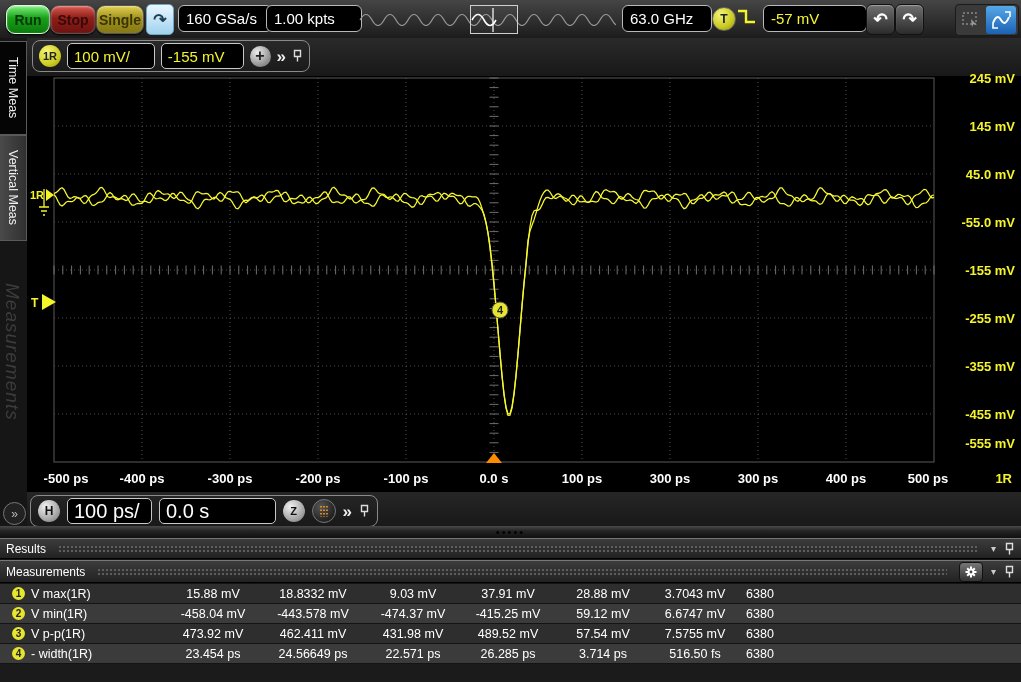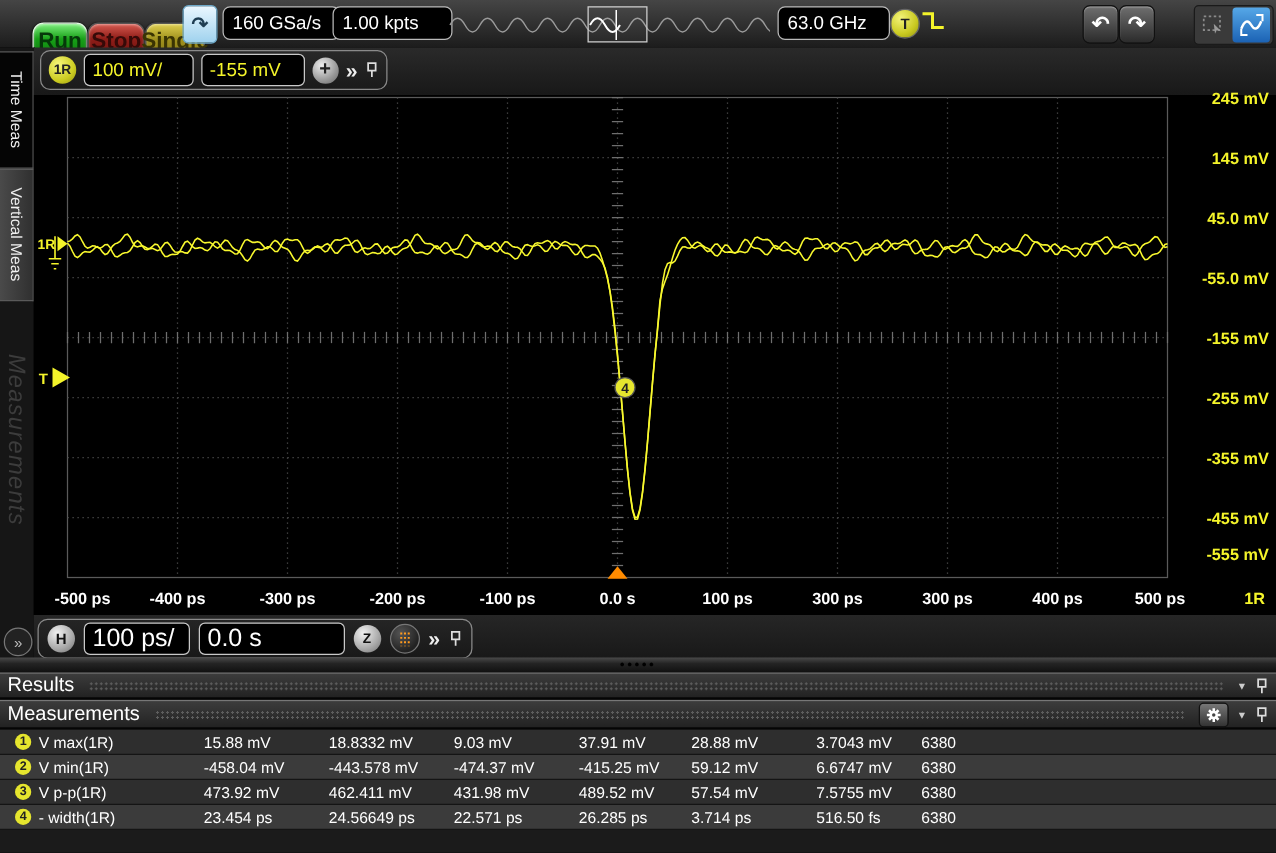--- a/index.html
+++ b/index.html
@@ -1,21 +1,21 @@
 <!DOCTYPE html>
 <html><head>
 <meta charset="utf-8">
 <style>
   html,body{margin:0;padding:0;background:#0d0d0d;}
   body{width:1021px;height:682px;overflow:hidden;font-family:"Liberation Sans",sans-serif;-webkit-font-smoothing:antialiased;position:relative;color:#fff;}
   #app{position:absolute;inset:0;background:#141414;}
 
   
   #topbar{position:absolute;left:0;top:0;width:1021px;height:38px;background:linear-gradient(#454545,#1c1c1c);border-bottom:1px solid #000;}
-  .btn3d{position:absolute;top:18px;height:27px;border-radius:9px;font-size:18px;font-weight:bold;display:flex;align-items:center;justify-content:center;box-shadow:inset 0 1px 2px rgba(255,255,255,.45),0 1px 2px #000;cursor:pointer;margin-left:20px;}
+  .btn3d{position:absolute;top:5px;height:27px;border-radius:9px;font-size:14px;font-weight:bold;display:flex;align-items:center;justify-content:center;box-shadow:inset 0 1px 2px rgba(255,255,255,.45),0 1px 2px #000;cursor:pointer;}
   #btn-run{left:6px;width:42px;background:linear-gradient(#7df07d,#18a018 45%,#0c7a0c);color:#06380a;border:1px solid #dff7df;}
   #btn-stop{left:50px;width:44px;background:linear-gradient(#d75a50,#8e1d18 45%,#6e1310);color:#360a08;border:1px solid #555;}
   #btn-single{left:96px;width:46px;background:linear-gradient(#e0d04f,#a1921f 45%,#857714);color:#3a3403;border:1px solid #555;}
   #btn-touch{left:146px;top:4px;width:26px;height:29px;border-radius:5px;background:linear-gradient(#eaf7ff,#9fd2ee);border:1px solid #6da8c8;color:#1e3d52;font-size:16px;font-weight:bold;display:flex;align-items:center;justify-content:center;position:absolute;cursor:pointer;}
   .field{position:absolute;top:5px;height:25px;background:#000;border:1px solid #b9b9b9;border-radius:6px;color:#fff;font-size:15px;display:flex;align-items:center;padding:0 7px;white-space:nowrap;}
   #fld-samplerate{left:178px;width:78px;}
   #fld-memdepth{left:266px;width:80px;}
   #fld-bandwidth{left:622px;width:74px;}
   #fld-triglevel{left:763px;width:88px;color:#f7f72e;}
   #squiggle{position:absolute;left:358px;top:4px;width:258px;height:30px;cursor:pointer;}
@@ -57,33 +57,33 @@
   #h-group{position:absolute;left:3px;top:3px;width:348px;height:32px;border:1px solid #8a8a8a;border-radius:8px;display:flex;align-items:center;gap:7px;padding:0 7px;box-sizing:border-box;}
   .graycirc{width:22px;height:22px;border-radius:50%;background:radial-gradient(circle at 35% 30%,#f2f2f2,#a8a8a8 60%,#6f6f6f);color:#111;font-size:12px;font-weight:bold;display:flex;align-items:center;justify-content:center;flex:none;cursor:pointer;}
   .wfield{height:24px;background:#000;border:1px solid #c9c9c9;border-radius:5px;color:#fff;font-size:20px;display:flex;align-items:center;padding:0 6px;cursor:text;}
   .darkcirc{width:22px;height:22px;border-radius:50%;background:radial-gradient(circle at 35% 30%,#555,#222 70%);border:1px solid #777;display:flex;align-items:center;justify-content:center;flex:none;cursor:pointer;}
 
   
   #splitter{position:absolute;left:0;top:526px;width:1021px;height:12px;background:linear-gradient(#4a4a4a,#242424 40%,#101010);display:flex;align-items:center;justify-content:center;cursor:row-resize;}
   #splitter .dots{color:#000;font-size:11px;letter-spacing:2px;line-height:0;}
   .panelbar{position:absolute;left:0;width:1021px;height:21px;background:linear-gradient(#3c3c3c,#222);border-top:1px solid #777;border-bottom:1px solid #000;display:flex;align-items:center;padding:0 6px;box-sizing:border-box;gap:8px;}
   #resultsbar{top:538px;} #measbar{top:560px;height:23px;}
-  .panelbar .title{font-size:16px;color:#fff;flex:none;}
+  .panelbar .title{font-size:12px;color:#fff;flex:none;}
   .panelbar .dotsfill{flex:1;height:8px;background-image:radial-gradient(#5e5e5e .8px,transparent .9px);background-size:4px 4px;margin:0 4px;}
   .gearbtn{width:22px;height:18px;border-radius:4px;background:linear-gradient(#777,#333);border:1px solid #111;display:flex;align-items:center;justify-content:center;cursor:pointer;flex:none;}
   .ddarrow{color:#ccc;font-size:10px;cursor:pointer;flex:none;}
 
   
   #meastable{position:absolute;left:0;top:584px;width:1021px;height:98px;background:#1b1b1b;font-size:12.5px;}
   .trow{display:grid;grid-template-columns:8px 155px 100px 100px 100px 90px 100px 84px 46px 1fr;height:19px;align-items:center;}
   #thead{background:#060606;height:18px;border-bottom:1px solid #444;}
   #thead .hc{color:#fff;text-align:center;border-right:1px solid #d8d8d8;height:14px;line-height:14px;cursor:pointer;}
   #thead .gut{border-right:1px solid #d8d8d8;height:14px;}
   .trow.r0{background:#2e2e2e;} .trow.r1{background:#3b3b3b;}
-  .cell{text-align:left;color:#fff;white-space:nowrap;}
+  .cell{text-align:center;color:#fff;white-space:nowrap;}
   .namecell{display:flex;align-items:center;gap:6px;padding-left:4px;color:#fff;}
   .numcirc{width:13px;height:13px;border-radius:50%;background:#e6e62e;color:#222;font-size:10px;font-weight:bold;display:flex;align-items:center;justify-content:center;flex:none;}
   .trow{border-bottom:1px solid #141414;}
 </style>
 </head>
 <body>
 
 <div id="app">
 
   <div id="topbar">
@@ -101,20 +101,21 @@
           <line x1="135" y1="4" x2="135" y2="28" stroke="#fff" stroke-width="1.2"></line>
         </svg>
       <div id="squiggle-box"></div>
     </div>
 
     <div id="fld-bandwidth" class="field">63.0 GHz</div>
     <div class="tcirc">T</div>
     <svg id="trig-edge" width="20" height="18">
       <polyline points="1,3 9,3 9,14 18,14" fill="none" stroke="#f4f42a" stroke-width="2.4"></polyline>
     </svg>
+    <div id="fld-triglevel" class="field">-57 mV</div>
     <div id="btn-undo" class="undoredo">↶</div>
     <div id="btn-redo" class="undoredo">↷</div>
 
     <div id="tool-group">
       <div class="tool">
         <svg width="20" height="20">
           <rect x="2" y="3" width="13" height="11" fill="none" stroke="#8a8a8a" stroke-width="1.4" stroke-dasharray="2,2"></rect>
           <path d="M10 9 L16 15 L12.5 14 L11 17 Z" fill="#9a9a9a"></path>
         </svg>
       </div>

